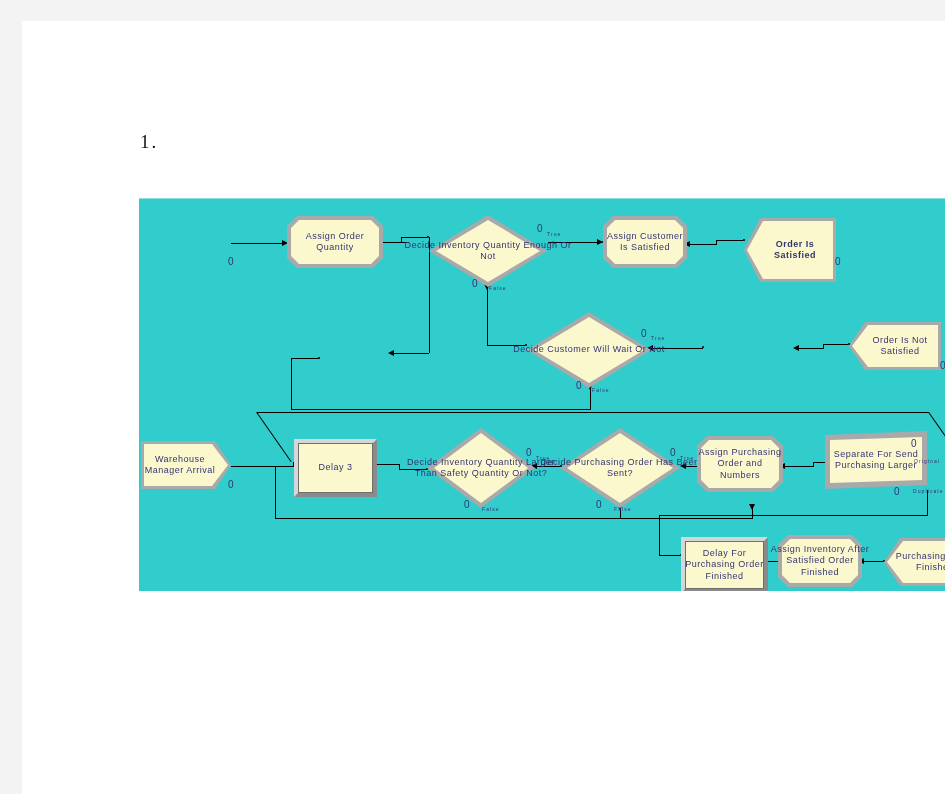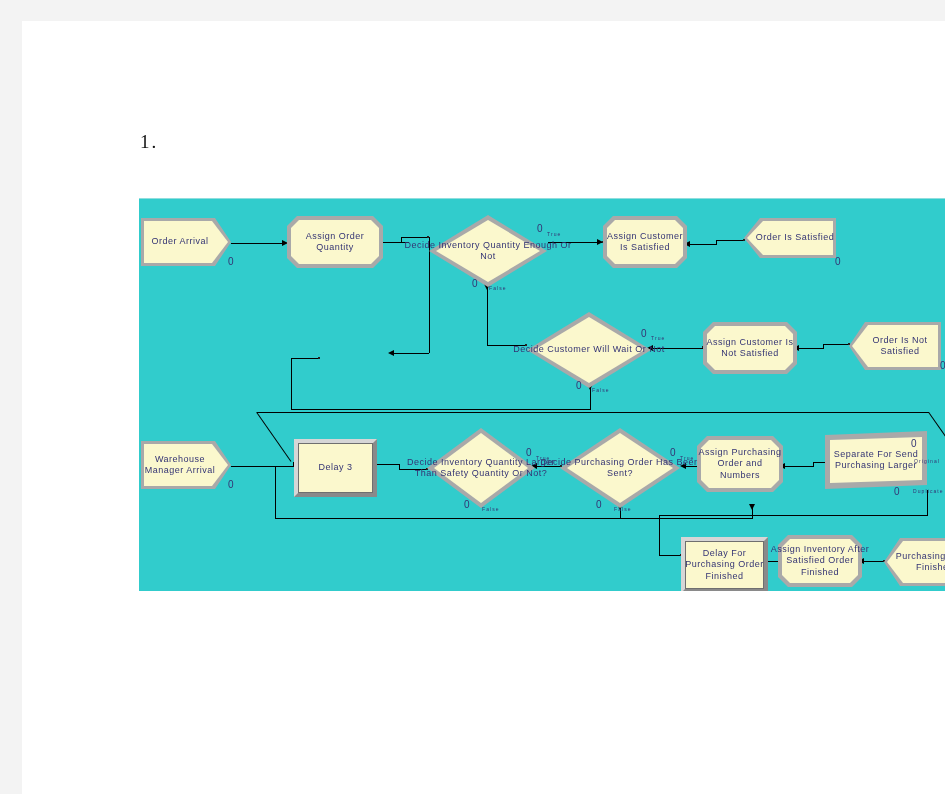--- a/index.html
+++ b/index.html
@@ -232,26 +232,20 @@
     <div class="arrow-d" style="left:477.5px;top:306px;"></div>
 
     <div class="ln h" style="left:621px;top:363px;width:38px;"></div>
     <div class="arrow-l" style="left:617px;top:359.5px;"></div>
     <div class="dot" style="left:657px;top:362px;"></div>
 
     <div class="ln h" style="left:723px;top:363px;width:22px;"></div>
     <div class="arrow-l" style="left:719px;top:359.5px;"></div>
     <div class="dot" style="left:744px;top:362px;"></div>
 
-    <div class="node" style="left:2px;top:20px;width:90px;height:48px;">
-      <div class="shape-pent">
-          <div class="inner"></div>
-        </div>
-      <div class="label-txt" style="padding-right:12px;">Order Arrival</div>
-    </div>
     <div class="port-zero" style="left:89px;top:58px;">0</div>
 
     <div class="node" style="left:148px;top:18px;width:96px;height:52px;">
       <div class="shape-oct">
           <div class="inner"></div>
         </div>
       <div class="label-txt">
         <div>
           <span>Assign Order</span>
           <span>Quantity</span>
@@ -280,21 +274,21 @@
           <div class="inner"></div>
         </div>
       <div class="label-txt">
         <div>
           <span>Assign Customer</span>
           <span>Is Satisfied</span>
         </div>
       </div>
     </div>
 
-    <div class="node" style="left:605px;top:20px;width:92px;height:40px;">
+    <div class="node" style="left:605px;top:20px;width:92px;height:64px;font-weight:bold;">
       <div class="shape-pent-l">
           <div class="inner"></div>
         </div>
       <div class="label-txt" style="padding-left:10px;">Order Is Satisfied</div>
     </div>
     <div class="port-zero" style="left:696px;top:58px;">0</div>
 
 
     <div class="node" style="left:388px;top:114px;width:124px;height:76px;">
       <div class="shape-dia">
@@ -305,31 +299,20 @@
           <span>Decide Customer Will</span>
           <span>Wait Or Not</span>
         </div>
       </div>
     </div>
     <div class="port-zero" style="left:502px;top:130px;">0</div>
     <div class="port-tag" style="left:512px;top:137px;">True</div>
     <div class="port-zero" style="left:437px;top:182px;">0</div>
     <div class="port-tag" style="left:453px;top:189px;">False</div>
 
-    <div class="node" style="left:564px;top:124px;width:94px;height:52px;">
-      <div class="shape-oct">
-          <div class="inner"></div>
-        </div>
-      <div class="label-txt">
-        <div>
-          <span>Assign Customer</span>
-          <span>Is Not Satisfied</span>
-        </div>
-      </div>
-    </div>
 
     <div class="node" style="left:710px;top:124px;width:92px;height:48px;">
       <div class="shape-pent-l">
           <div class="inner"></div>
         </div>
       <div class="label-txt" style="padding-left:10px;">
         <div>
           <span>Order Is Not</span>
           <span>Satisfied</span>
         </div>

